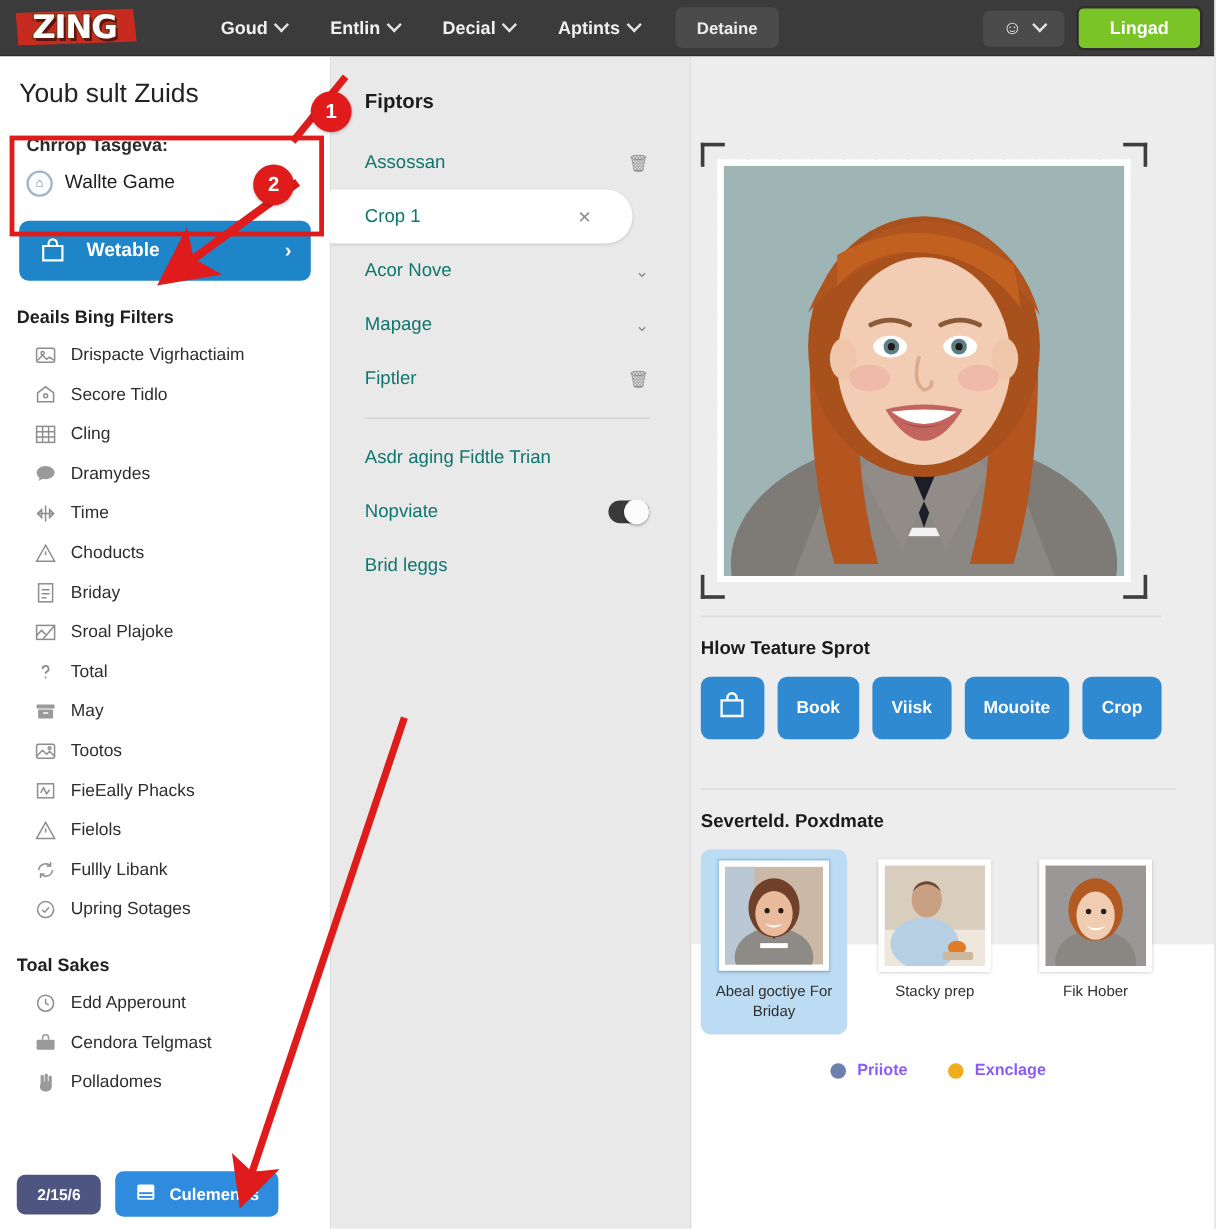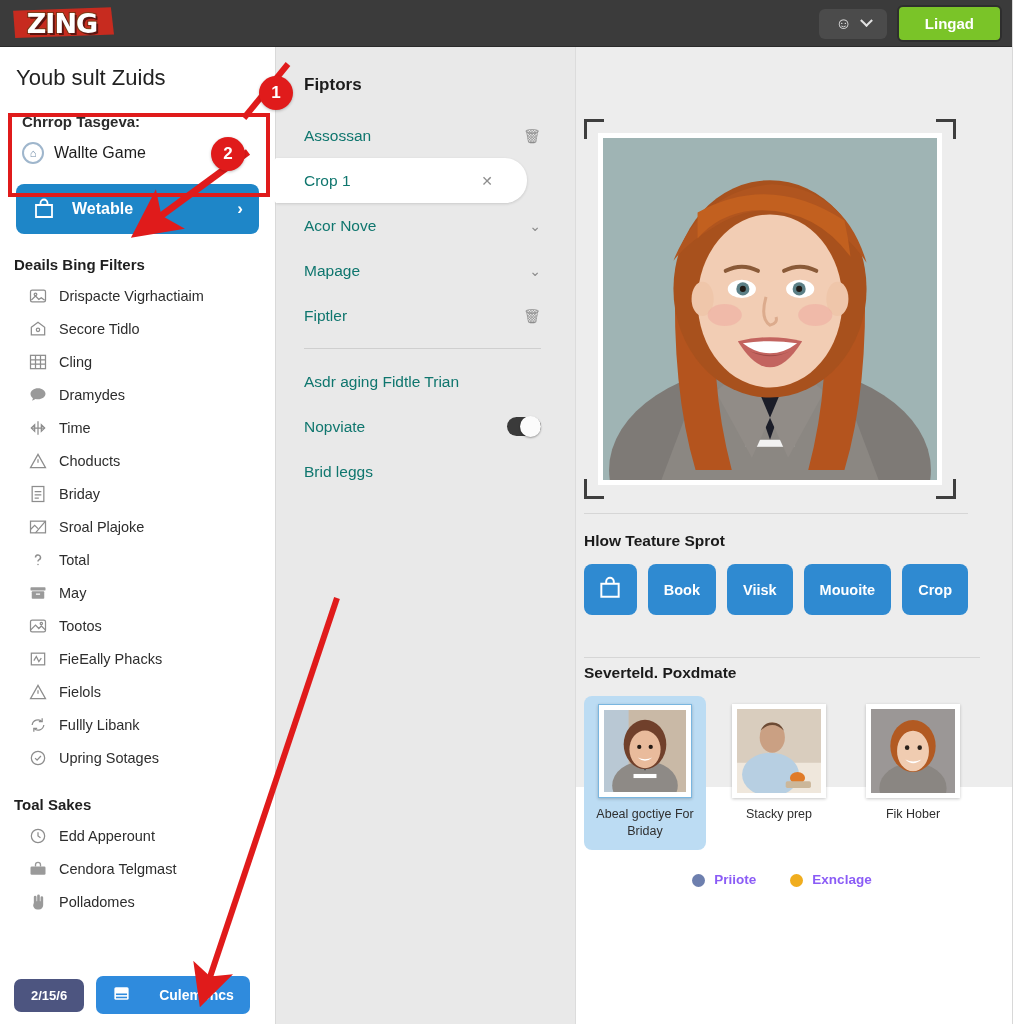--- a/index.html
+++ b/index.html
@@ -134,21 +134,21 @@
     position:absolute; left:0; bottom:10px; width:276px;
     display:flex; align-items:center; gap:12px; padding-left:14px;
   }
   .pill-dark {
     background:#4d5580; color:#ffffff; border-radius:7px;
     font-size:13px; font-weight:bold; padding:9px 17px; cursor:pointer;
   }
   .pill-blue {
     background:#2f8bdd; color:#ffffff; border-radius:7px;
     font-size:14px; font-weight:bold; padding:8px 16px;
-    display:flex; align-items:center; gap:28px; cursor:pointer;
+    display:flex; align-items:center; gap:10px; cursor:pointer;
   }
 
   
   #middle {
     position:absolute; left:276px; top:47px; width:300px; height:977px;
     background:#e9e9e9; border-right:1px solid #dcdcdc;
   }
   .mid-title { font-size:17px; font-weight:bold; color:#1c1c1c; padding:28px 0 0 28px; }
   .mid-list { margin-top:18px; }
   .mid-row {
@@ -237,20 +237,39 @@
 <body>
 
 <div id="app">
 
   <div id="header">
     <div class="logo">
       <div class="logo-bg"></div>
       <div class="logo-inner"><span class="logo-text">ZING</span></div>
     </div>
 
+    <div class="nav">
+      <div class="nav-item">
+        <span>Goud</span>
+        <span class="caret"></span>
+      </div>
+      <div class="nav-item">
+        <span>Entlin</span>
+        <span class="caret"></span>
+      </div>
+      <div class="nav-item">
+        <span>Decial</span>
+        <span class="caret"></span>
+      </div>
+      <div class="nav-item">
+        <span>Aptints</span>
+        <span class="caret"></span>
+      </div>
+      <div class="nav-pill">Detaine</div>
+    </div>
 
     <div class="header-right">
       <div class="user-pill">
         <span class="user-glyph">☺</span>
         <span class="caret"></span>
       </div>
       <div class="cta">Lingad</div>
     </div>
   </div>
 
@@ -545,21 +564,21 @@
             <span>Mouoite</span>
           </div>
           <div class="chip">
             <span>Crop</span>
           </div>
         </div>
     </div>
 
     <div style="position:absolute;left:8px;top:610px;width:396px;">
       <div class="divider"></div>
-      <div class="sec-h2" style="margin-top:6px;">Severteld. Poxdmate</div>
+      <div class="sec-h2" style="margin-top:18px;">Severteld. Poxdmate</div>
       <div class="thumbs" id="thumbs">
           <div class="thumb active">
             <div class="frame">
               <div class="im"><svg viewBox="0 0 100 100" width="100%" height="100%" preserveAspectRatio="none">
                   <rect width="100" height="100" fill="#c9b9a6"></rect>
                   <rect x="0" y="0" width="30" height="100" fill="#b9c8d4"></rect>
                   <ellipse cx="50" cy="92" rx="40" ry="30" fill="#8e8a86"></ellipse>
                   <path d="M50 40 q-6 24 0 34 q6-10 0-34z" fill="#1c1e28"></path>
                   <rect x="36" y="78" width="28" height="5" fill="#fff"></rect>
                   <ellipse cx="50" cy="42" rx="26" ry="30" fill="#70402b"></ellipse>

